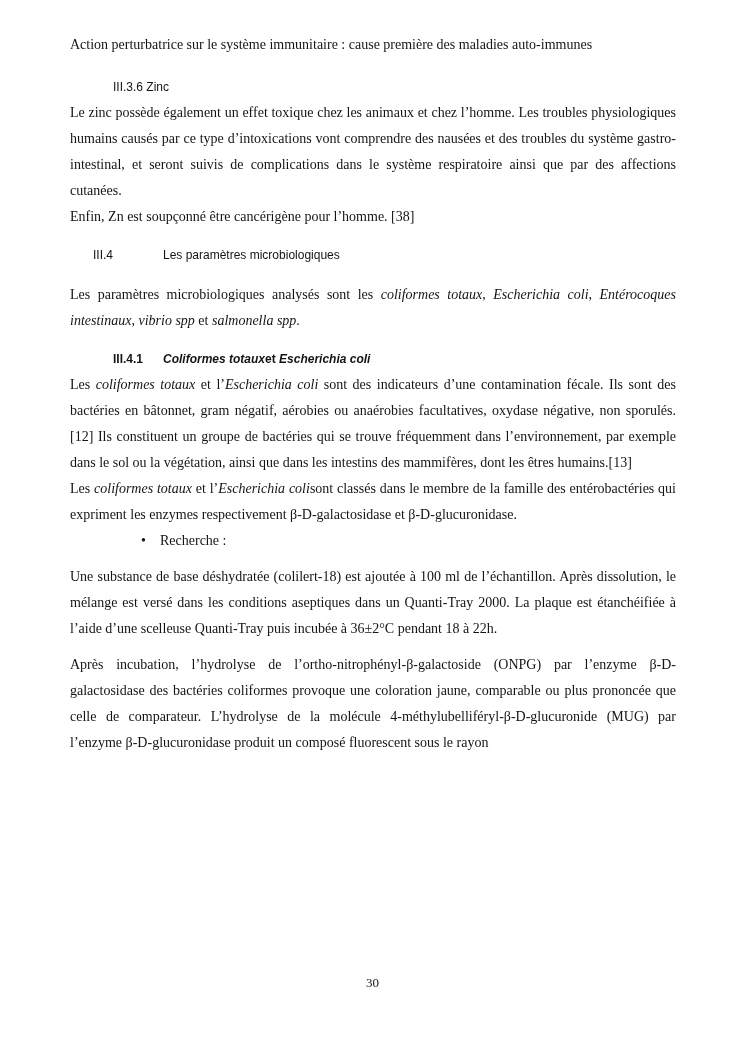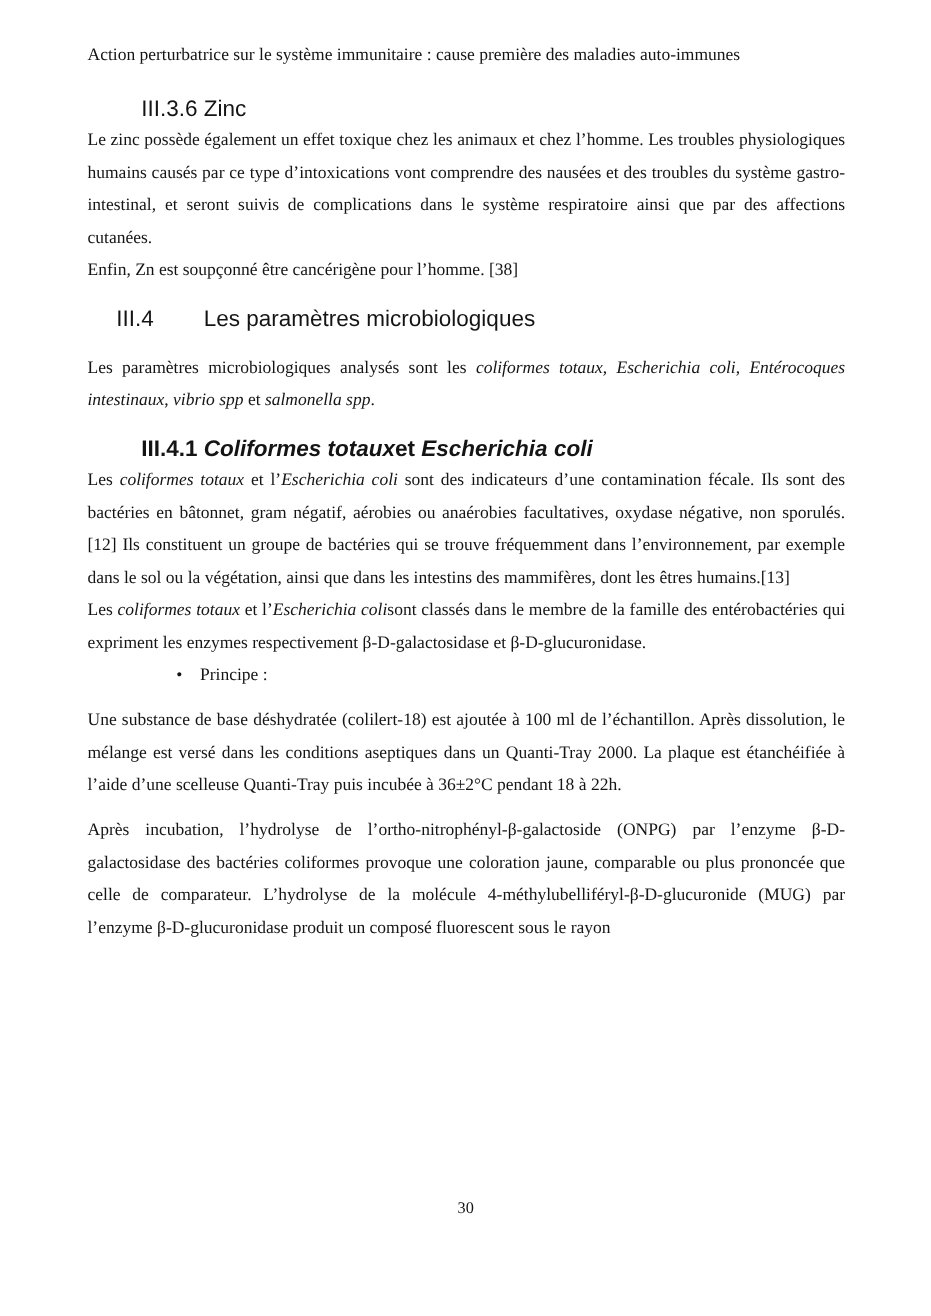--- a/index.html
+++ b/index.html
@@ -18,21 +18,21 @@
   .body {
     font-family: "Liberation Serif", serif;
     font-size: 14px;
     line-height: 26px;
     text-align: justify;
   }
   .body.first { text-align: left; }
   .i { font-style: italic; }
   .heading {
     font-family: "Liberation Sans", sans-serif;
-    font-size: 18px;
+    font-size: 12px;
     line-height: 26px;
     font-weight: 400;
   }
   .h-zinc   { margin-top: 16px; padding-left: 43px; }
   .h-micro  { margin-top: 12px; padding-left: 23px; margin-bottom: 2px; }
   .h-micro .hnum { display: inline-block; width: 70px; }
   .h-coli   { margin-top: 12px; padding-left: 43px; font-weight: bold; }
   .h-coli .hnum { display: inline-block; width: 50px; }
   .h-recherche {
     margin-top: 12px;
@@ -44,21 +44,21 @@
   .spaced2 { margin-top: 10px; }
   .bullet-line {
     font-family: "Liberation Serif", serif;
     font-size: 14px;
     line-height: 26px;
     padding-left: 71px;
   }
   .bullet-dot { display: inline-block; width: 19px; }
   .pagenum {
     position: absolute;
-    left: 0; bottom: 79px;
+    left: 0; bottom: 62px;
     width: 100%;
     text-align: center;
     font-family: "Liberation Serif", serif;
     font-size: 13px;
   }
 </style>
 </head>
 <body>
 
 <div class="page">
@@ -83,21 +83,21 @@
   <div class="heading h-coli">
     <span class="hnum">III.4.1</span><span><span class="i">Coliformes totaux</span><span>et </span><span class="i">Escherichia coli</span></span>
   </div>
 
   <p class="body"><span>Les </span><span class="i">coliformes totaux</span><span> et l’</span><span class="i">Escherichia coli</span><span> sont des indicateurs d’une contamination fécale. Ils sont des bactéries en bâtonnet, gram négatif, aérobies ou anaérobies facultatives, oxydase négative, non sporulés. [12] Ils constituent un groupe de bactéries qui se trouve fréquemment dans l’environnement, par exemple dans le sol ou la végétation, ainsi que dans les intestins des mammifères, dont les êtres humains.[13]</span></p>
 
   <p class="body"><span>Les </span><span class="i">coliformes totaux</span><span> et l’</span><span class="i">Escherichia coli</span><span>sont classés dans le membre de la famille des entérobactéries qui  expriment les enzymes respectivement β-D-galactosidase et β-D-glucuronidase.</span></p>
 
 
   <div class="bullet-line">
-    <span class="bullet-dot">•</span><span>Principe :</span>
+    <span class="bullet-dot">•</span><span>Recherche :</span>
   </div>
 
   <p class="body spaced2">Une substance de base déshydratée (colilert-18)  est ajoutée à 100 ml de l’échantillon. Après dissolution, le mélange est versé dans les conditions aseptiques dans un Quanti-Tray 2000. La plaque  est étanchéifiée à l’aide d’une scelleuse Quanti-Tray puis incubée à 36±2°C pendant 18 à 22h.</p>
 
   <p class="body spaced2">Après incubation, l’hydrolyse de l’ortho-nitrophényl-β-galactoside (ONPG) par l’enzyme β-D-galactosidase des bactéries coliformes provoque une coloration jaune, comparable ou plus prononcée que celle de comparateur. L’hydrolyse de la molécule 4-méthylubelliféryl-β-D-glucuronide (MUG) par l’enzyme β-D-glucuronidase produit un composé fluorescent sous le rayon</p>
 
   <div class="pagenum">30</div>
 
 </div>
 

